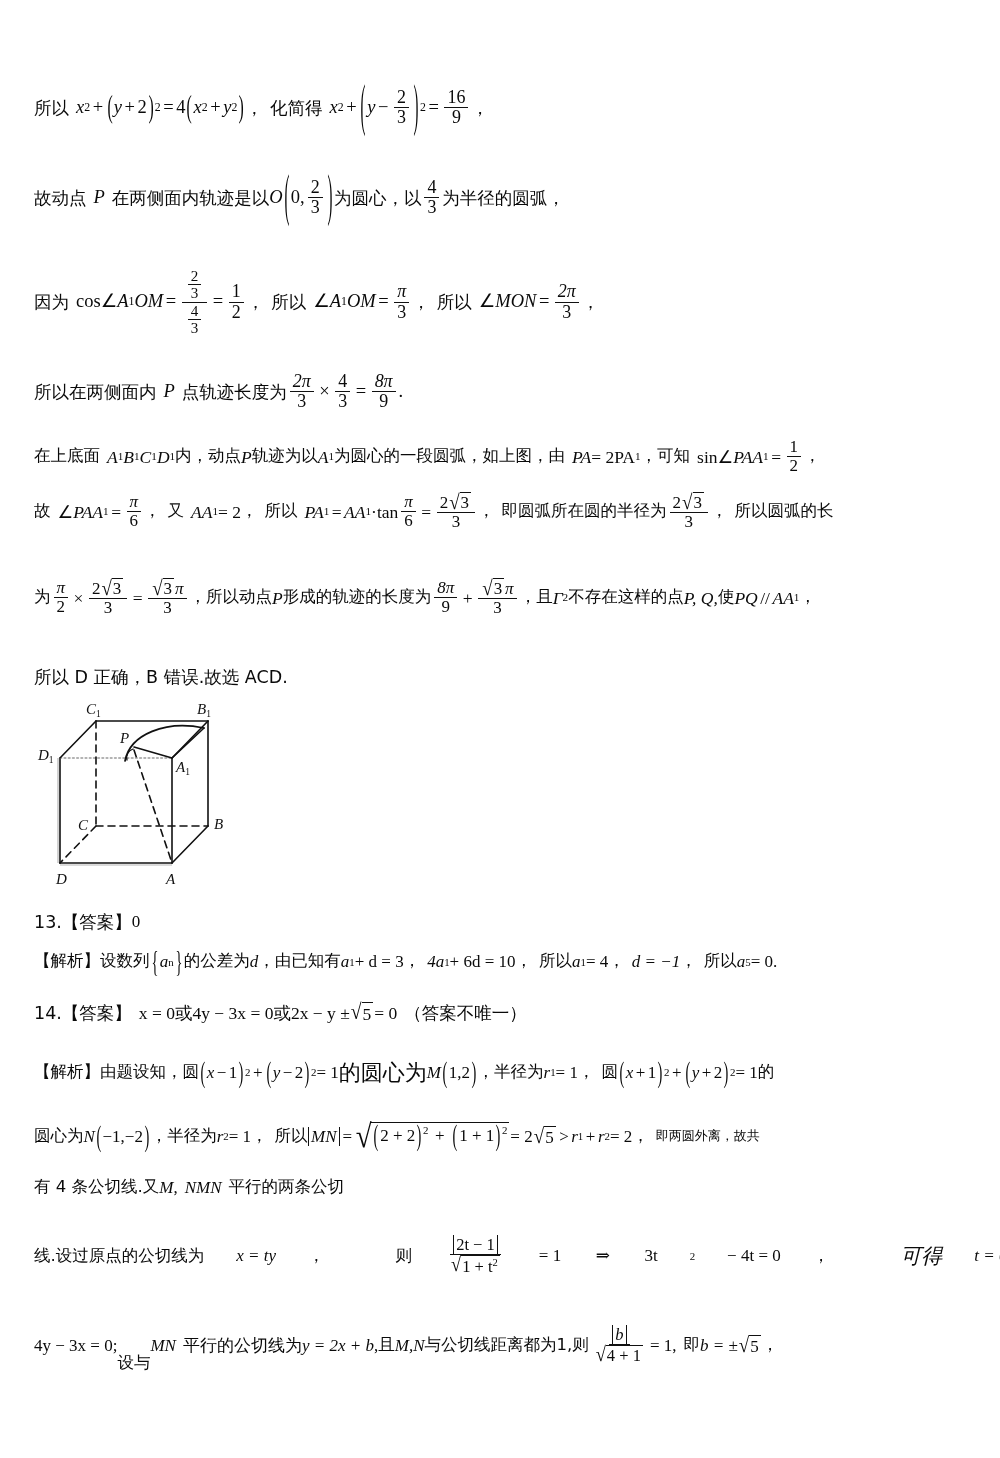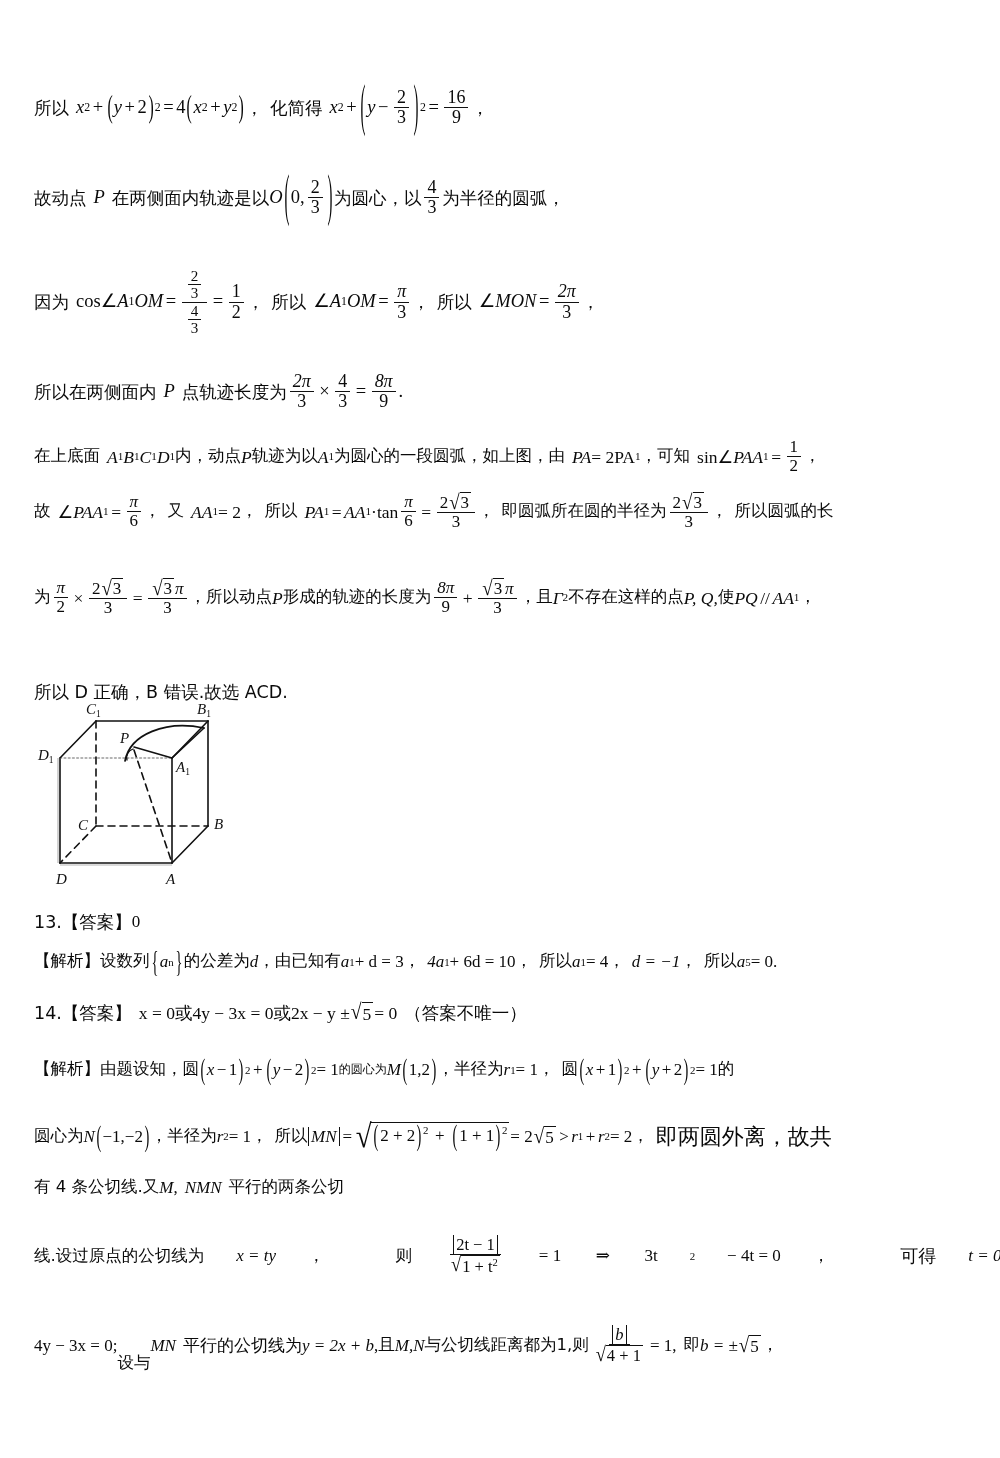--- a/index.html
+++ b/index.html
@@ -399,21 +399,21 @@
     <span class="cn" style="font-size:16.5px;">不存在这样的点</span>
     <span class="mi">P, Q,</span>
     <span class="cn" style="font-size:16.5px;">使</span>
     <span class="mi">PQ</span>
     <span class="op">//</span>
     <span class="mi">AA</span>
         <sub class="ix">1</sub>
     <span class="cn" style="font-size:16.5px;">，</span>
   </div>
 
-  <div class="ln row" style="top:682px;">
+  <div class="ln row" style="top:667px;">
     <span class="cn">所以 D 正确，B 错误.故选 ACD.</span>
   </div>
 
 </div>
 
 <div class="figure-wrap" style="left:34px; top:698px; width:230px; height:190px;">
   <svg width="230" height="190" viewBox="0 0 230 190" xmlns="http://www.w3.org/2000/svg">
     <g fill="none" stroke="#111" stroke-width="1.6" stroke-linecap="round">
 
       <line x1="26" y1="60" x2="26" y2="165"></line>
@@ -543,21 +543,21 @@
     <span class="op">+</span>
     <span class="bigpar">
       <span class="pL mid">(</span>
           <span class="mi">y</span>
           <span class="op">−</span>
           <span class="mn">2</span>
           <span class="pR mid">)</span>
     </span>
         <sup class="ex">2</sup>
     <span class="mn">= 1</span>
-    <span class="cn" style="font-size:12px;">的圆心为</span>
+    <span class="cn" style="font-size:22px;">的圆心为</span>
     <span class="mi">M</span>
     <span class="bigpar">
       <span class="pL mid">(</span>
           <span class="mn">1,2</span>
           <span class="pR mid">)</span>
     </span>
     <span class="cn" style="font-size:16.5px;">，</span>
     <span class="cn" style="font-size:16.5px;">半径为</span>
     <span class="mi">r</span>
         <sub class="ix">1</sub>
@@ -627,21 +627,21 @@
         </span>
     <span class="op">&gt;</span>
     <span class="mi">r</span>
         <sub class="ix">1</sub>
     <span class="op">+</span>
     <span class="mi">r</span>
         <sub class="ix">2</sub>
     <span class="mn">= 2</span>
     <span class="cn" style="font-size:16.5px;">，</span>
     <span class="sp"></span>
-    <span class="cn" style="font-size:22px;">即两圆外离，故共</span>
+    <span class="cn" style="font-size:13px;">即两圆外离，故共</span>
   </div>
 
   <div class="ln row" style="top:1178px; font-size:17px;justify-content:space-between;">
     <span class="cn" style="font-size:16.5px;">有 4 条公切线.又</span>
     <span class="mi">M</span>
     <span class="mn">,</span>
     <span class="sp"></span>
     <span class="mi">N</span>
     <span class="mi">MN</span>
     <span class="sp"></span>
@@ -663,21 +663,21 @@
             </span>
       </span>
     </span>
     <span class="mn">= 1</span>
     <span class="op">⇒</span>
     <span class="mn">3t</span>
         <sup class="ex">2</sup>
         <span class="mn">− 4t = 0</span>
     <span class="cn" style="font-size:16.5px;">，</span>
     <span class="sp"></span>
-    <span class="cn" style="font-size:18px;">可得</span>
+    <span class="cn" style="font-size:21px;font-style:italic;">可得</span>
     <span class="mi">t = 0</span>
     <span class="cn" style="font-size:16.5px;">或</span>
     <span class="frac">
       <span class="num mn">4</span>
       <span class="den mn">3</span>
     </span>
     <span class="cn" style="font-size:16.5px;">，</span>
     <span class="sp"></span>
     <span class="cn" style="font-size:19px;">所以公切线为</span>
     <span class="mn">x = 0</span>

